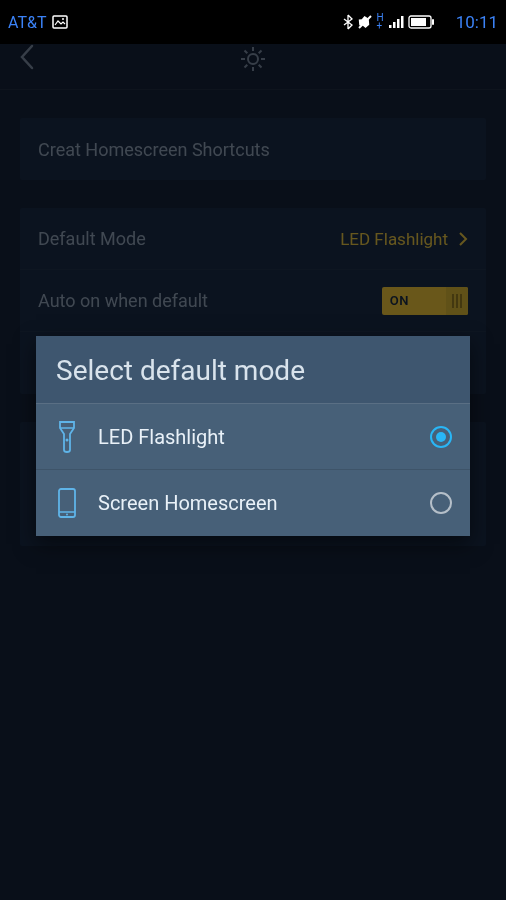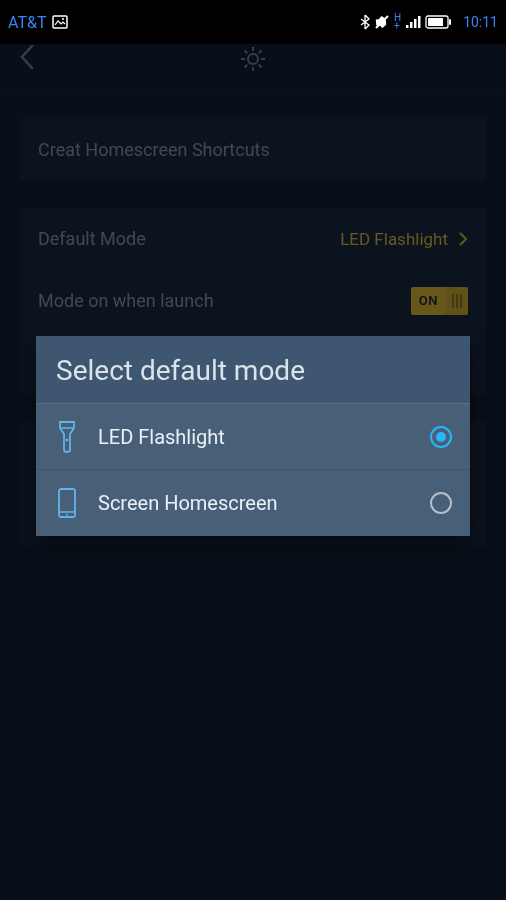--- a/index.html
+++ b/index.html
@@ -14,21 +14,21 @@
     display: flex;
     align-items: center;
     padding: 0 8px;
     font-size: 16px;
     position: relative;
     z-index: 10;
   }
   .status-left { display: flex; align-items: center; gap: 6px; }
   .status-right { margin-left: auto; display: flex; align-items: center; gap: 4px; }
   .status-right svg, .status-left svg { display: block; }
-  .time { font-size: 14px; margin-left: 8px; }
+  .time { font-size: 17px; margin-left: 18px; }
 
   
   .screen {
     position: absolute;
     top: 28px; left: 0; right: 0; bottom: 0;
     background: #152238;
   }
 
   
   .header {
@@ -67,20 +67,21 @@
   .chev-right { flex: 0 0 auto; }
 
   
   .toggle {
     display: flex;
     align-items: center;
     height: 28px;
     background: #e8c23b;
     border-radius: 2px;
     overflow: hidden;
+    gap: 29px;
   }
   .toggle .lbl {
     color: #1a2b45;
     font-size: 13px;
     font-weight: 600;
     padding: 0 8px;
     letter-spacing: 0.5px;
   }
   .toggle .grip {
     width: 22px;
@@ -218,21 +219,21 @@
     <div class="card">
       <div class="row">
         <span>Default Mode</span>
         <span class="spacer"></span>
         <span class="value">LED Flashlight</span>
         <svg class="chev-right" width="10" height="16" viewBox="0 0 10 16">
           <path d="M2 2 L8 8 L2 14" stroke="#e2c044" stroke-width="2" fill="none"></path>
         </svg>
       </div>
       <div class="row">
-        <span>Mode on when launch</span>
+        <span>Auto on when default</span>
         <span class="spacer"></span>
         <div class="toggle">
           <span class="lbl">ON</span>
           <div class="grip">
               <span></span>
               <span></span>
               <span></span>
             </div>
         </div>
       </div>

